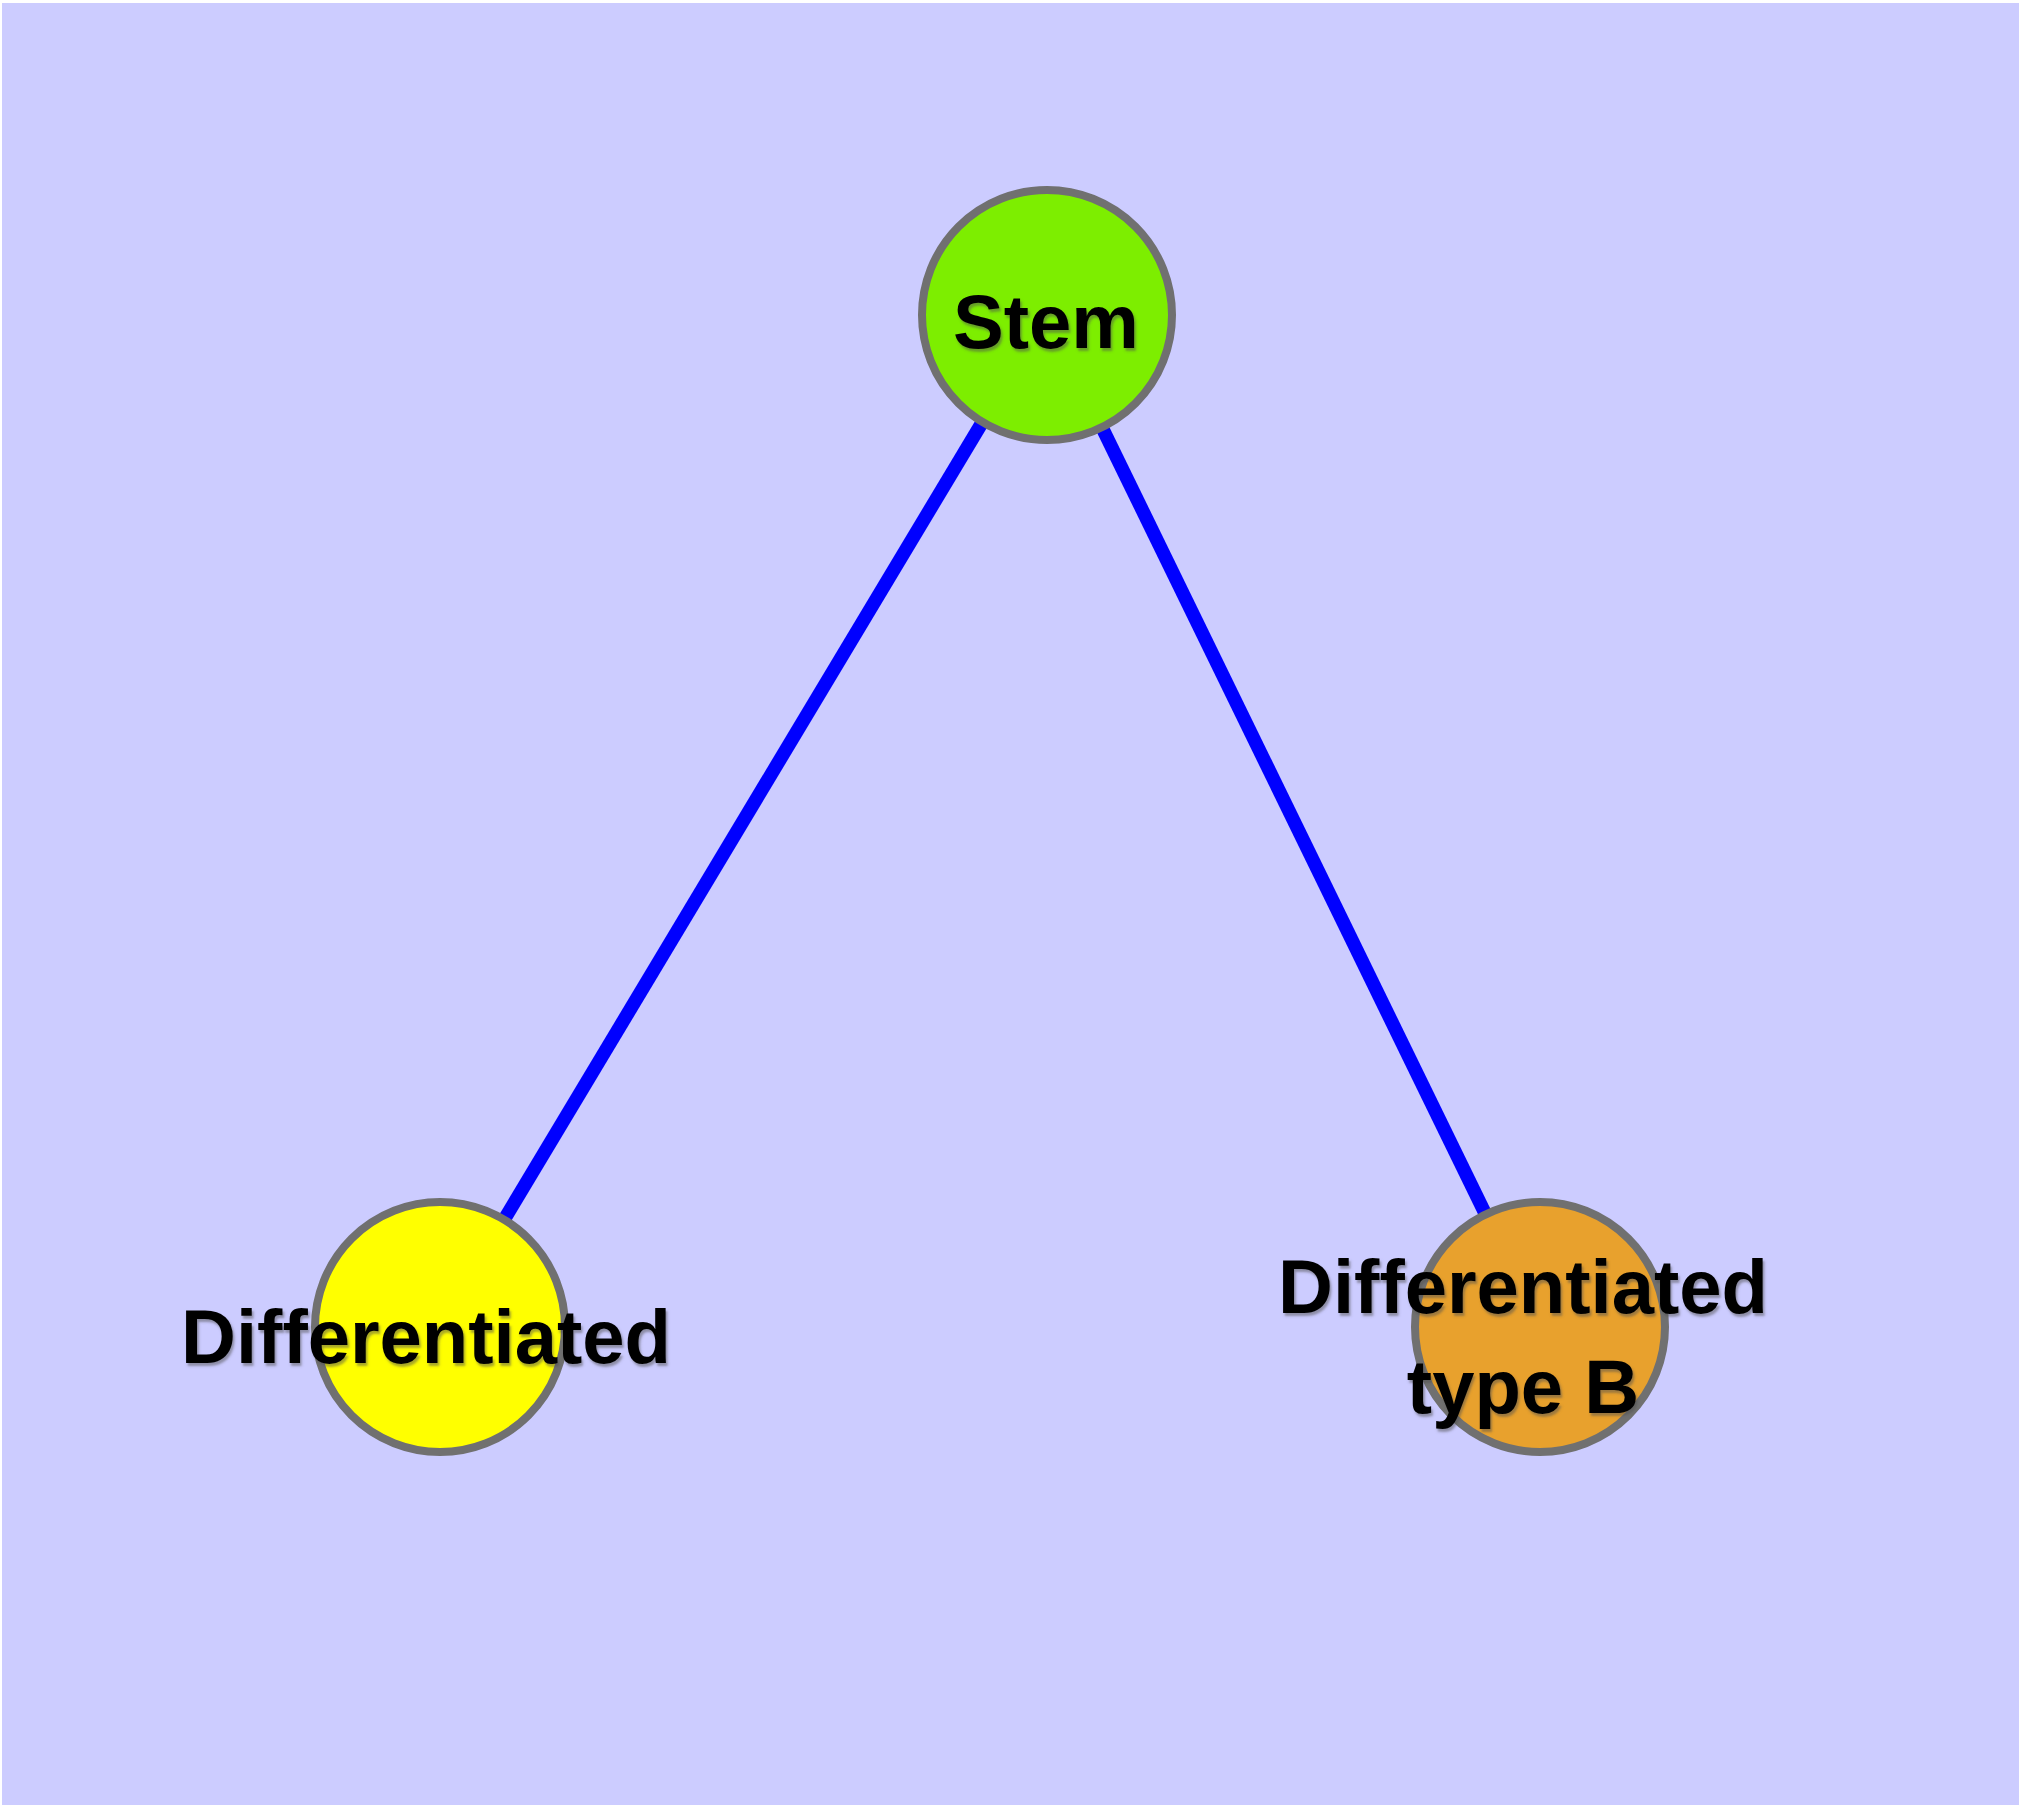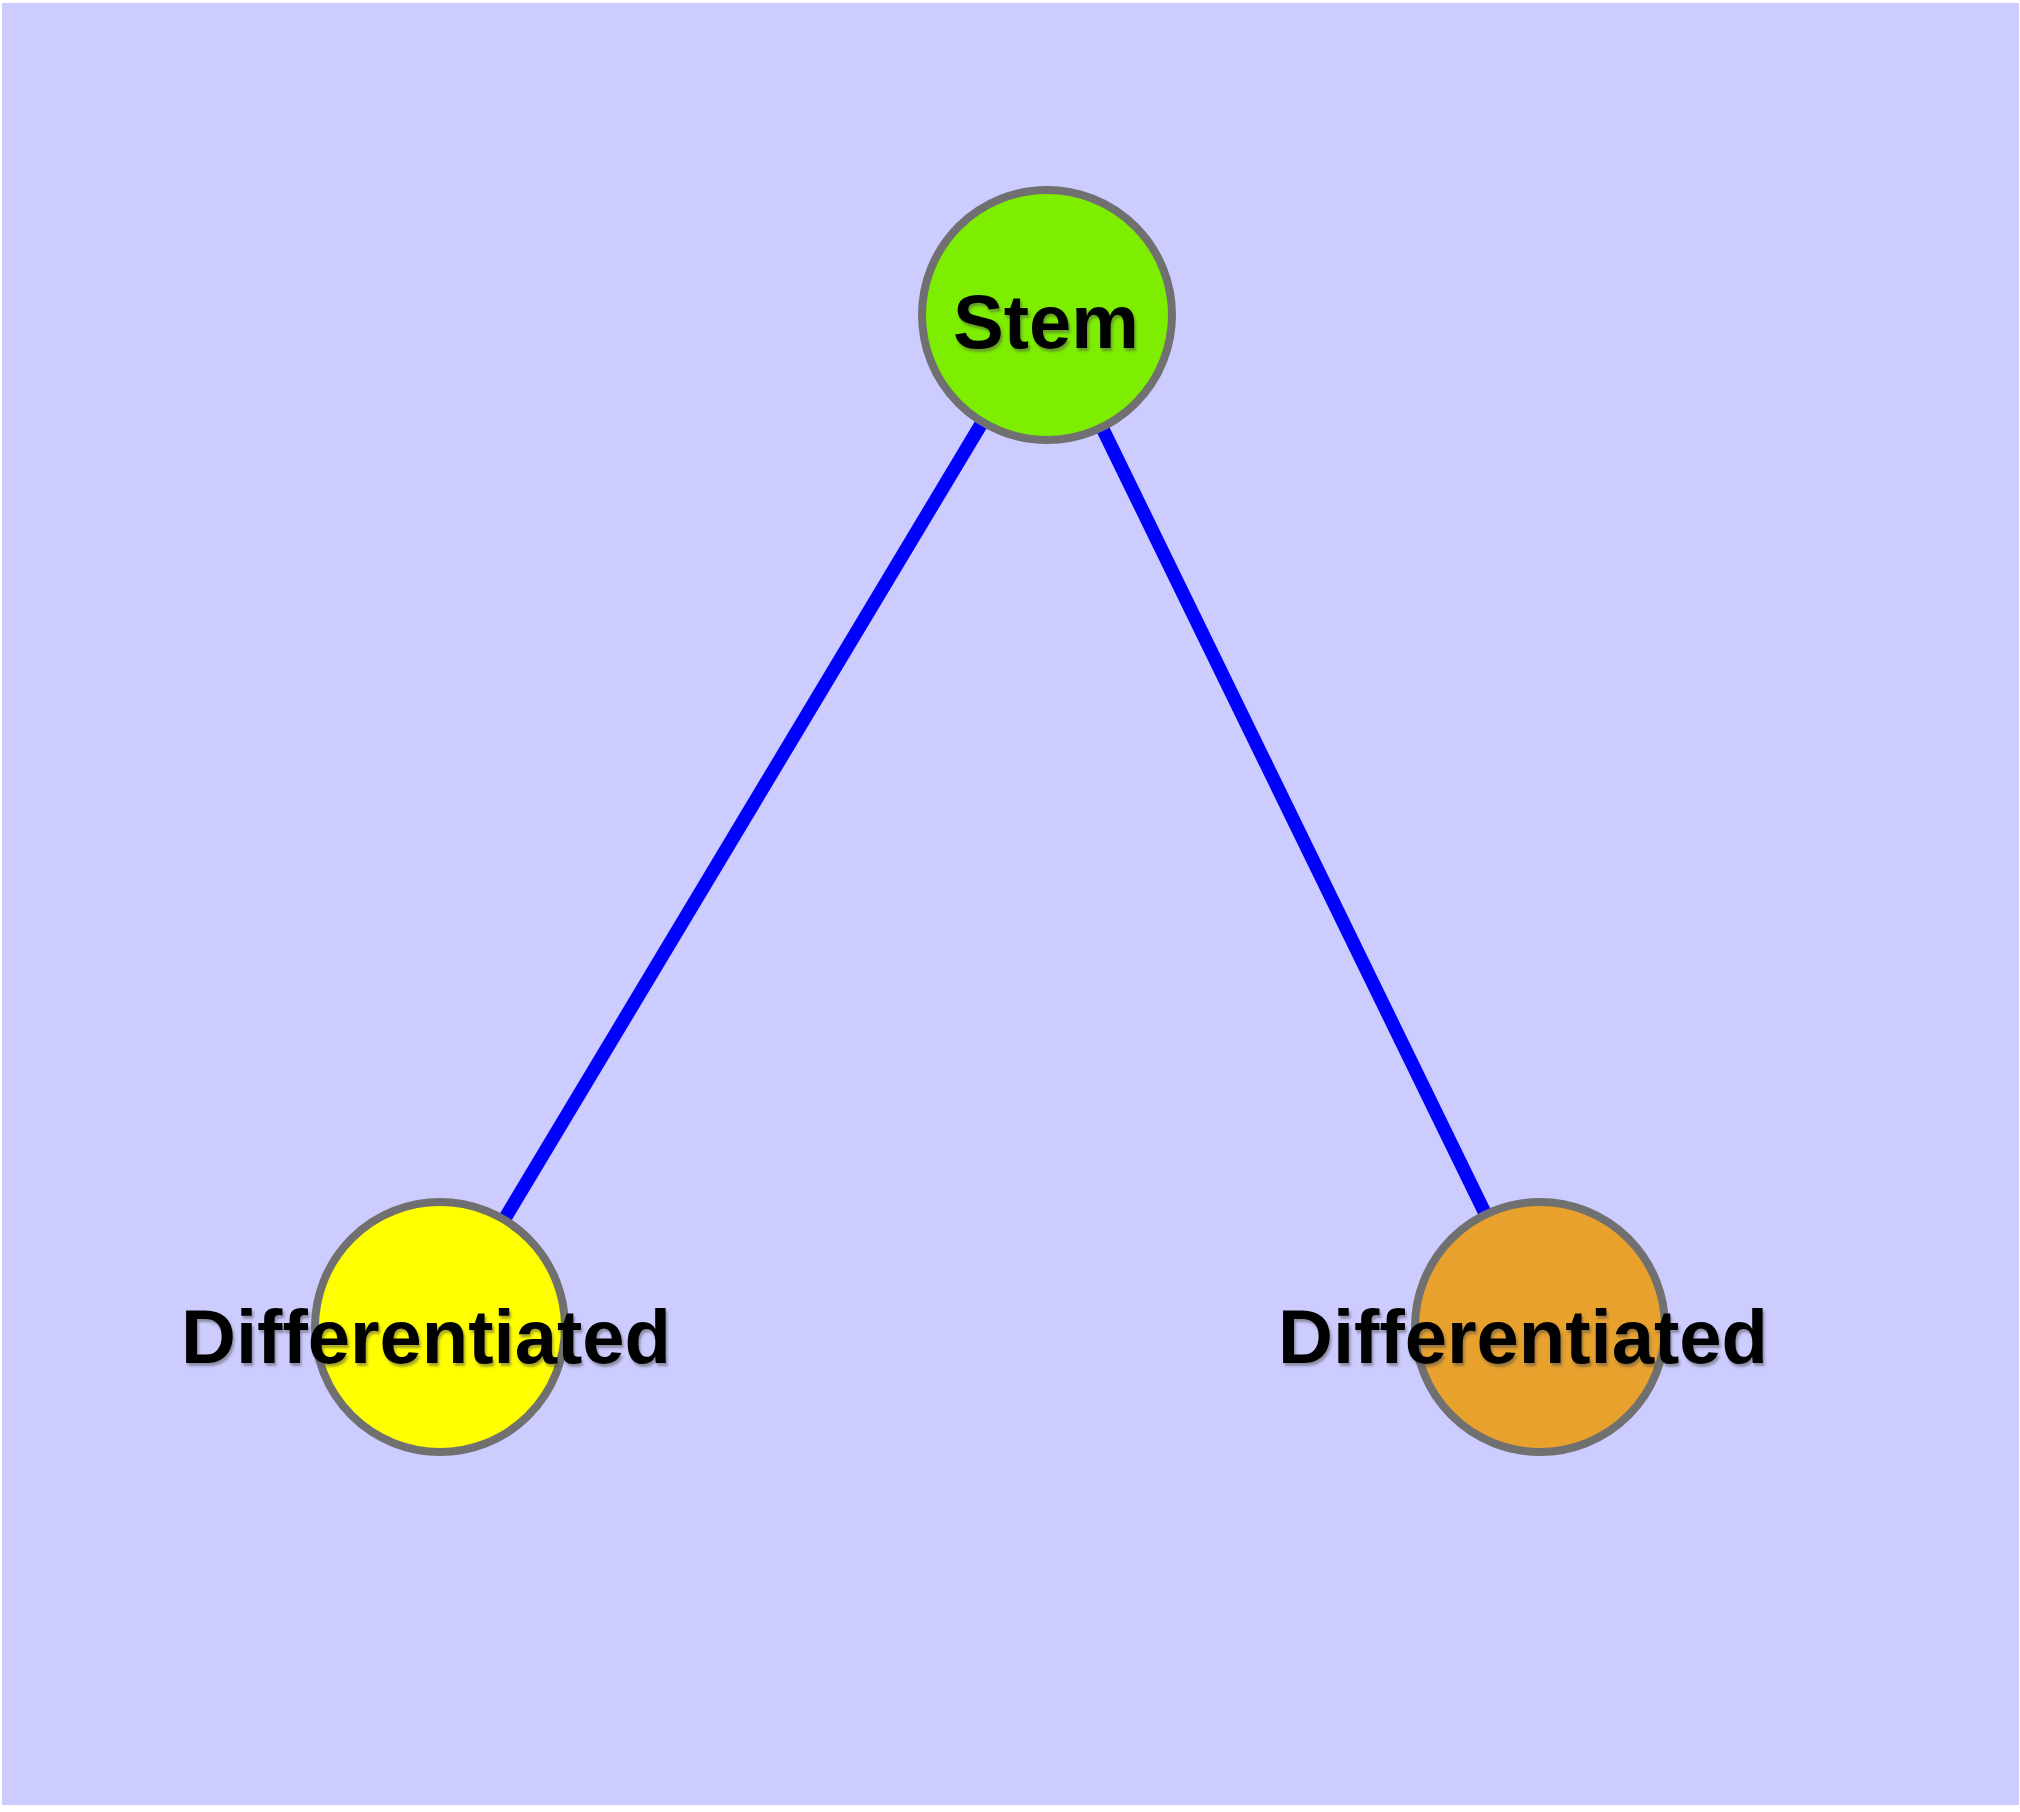--- a/index.html
+++ b/index.html
@@ -73,16 +73,17 @@
   <div class="node-label label-stem">
     <div>Stem</div>
   </div>
 
   <div class="node-label label-a">
     <div>Differentiated</div>
   </div>
 
   <div class="node-label label-b">
     <div>Differentiated</div>
+    <div>type B</div>
   </div>
 
 </div>
 
 
 </body></html>

